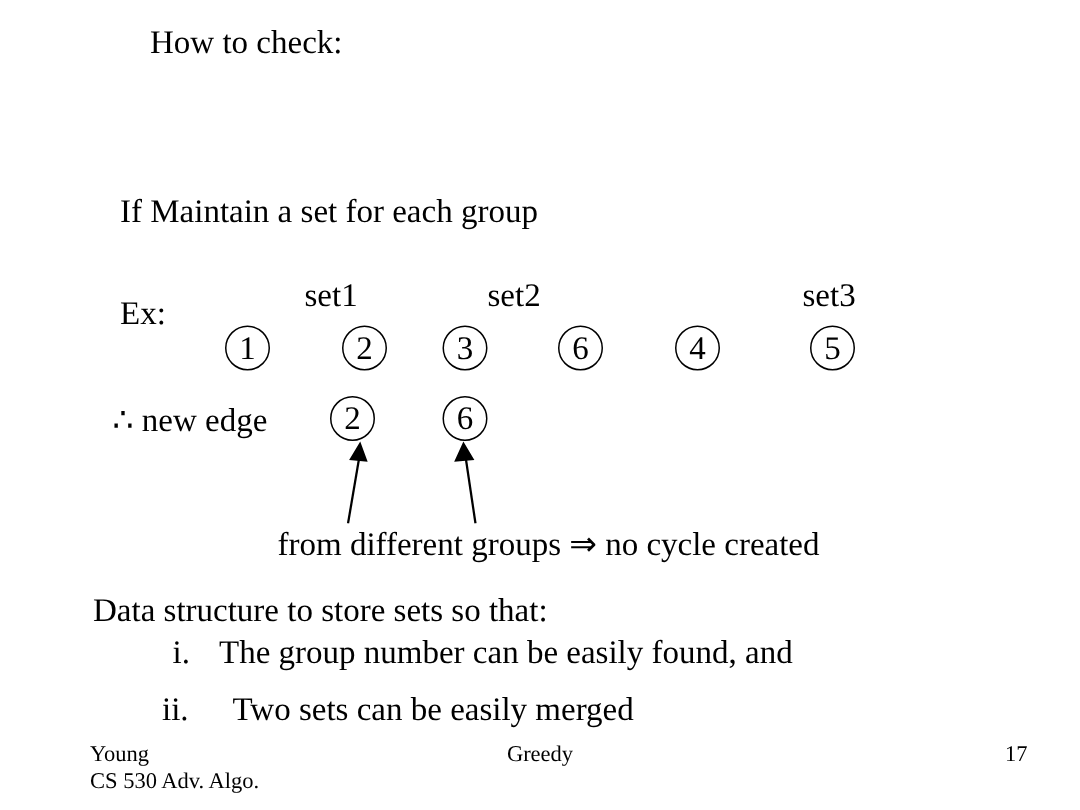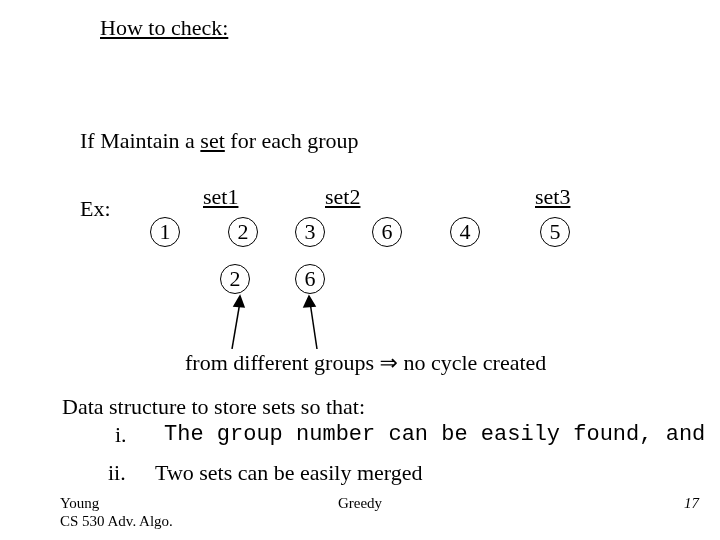--- a/index.html
+++ b/index.html
@@ -9,21 +9,21 @@
   }
   .page {
     position: relative;
     width: 720px;
     height: 540px;
     font-family: "Times New Roman", Times, serif;
     font-size: 22px;
     color: #000;
     line-height: 1.2;
   }
-  .uline { text-decoration: underline; }
+  .uline { }
   .node {
     position: absolute;
     width: 30px;
     height: 30px;
     border: 1.5px solid #000;
     border-radius: 50%;
     text-align: center;
     line-height: 28px;
     font-size: 22px;
     box-sizing: border-box;
@@ -63,46 +63,49 @@
   <div style="position:absolute; left:325px; top:184px;" class="uline">set2</div>
   <div style="position:absolute; left:535px; top:184px;" class="uline">set3</div>
 
   <div class="node" style="left:150px; top:217px;">1</div>
   <div class="node" style="left:228px; top:217px;">2</div>
   <div class="node" style="left:295px; top:217px;">3</div>
   <div class="node" style="left:372px; top:217px;">6</div>
   <div class="node" style="left:450px; top:217px;">4</div>
   <div class="node" style="left:540px; top:217px;">5</div>
 
+  <div style="position:absolute; left:75px; top:267px;">
+    <span>∴</span><span> new edge</span>
+  </div>
   <div class="node" style="left:220px; top:264px;">2</div>
   <div class="node" style="left:295px; top:264px;">6</div>
 
   <svg class="arrow" style="left:225px; top:294px;" width="30" height="55">
     <line x1="7" y1="55" x2="15" y2="8"></line>
     <polygon points="15,2 9,12 19,13"></polygon>
   </svg>
   <svg class="arrow" style="left:295px; top:294px;" width="30" height="55">
     <line x1="22" y1="55" x2="15" y2="8"></line>
     <polygon points="14,2 9,13 20,12"></polygon>
   </svg>
 
   <div style="position:absolute; left:185px; top:350px;text-align:center;">
     <span>from different groups </span><span>⇒</span><span> no cycle created</span>
   </div>
 
   <div style="position:absolute; left:62px; top:394px;">Data structure to store sets so that:</div>
 
   <div style="position:absolute; left:115px; top:422px;">i.</div>
-  <div style="position:absolute; left:164px; top:422px;font-family:Liberation Mono, monospace;">The group number can be easily found, and</div>
+  <div style="position:absolute; left:146px; top:422px;">The group number can be easily found, and</div>
 
   <div style="position:absolute; left:108px; top:460px;">ii.</div>
   <div style="position:absolute; left:155px; top:460px;">Two sets can be easily merged</div>
 
   <div class="footer">
     <div style="position:absolute; left:60px; bottom:0;">
       <div>Young</div>
       <div>CS 530 Adv. Algo.</div>
     </div>
     <div style="position:absolute; left:0; right:0; bottom:18px; text-align:center;">Greedy</div>
-    <div style="position:absolute; right:21px; bottom:18px;font-style:italic;">17</div>
+    <div style="position:absolute; right:35px; bottom:18px;">17</div>
   </div>
 
 </div>
 
 </body></html>

